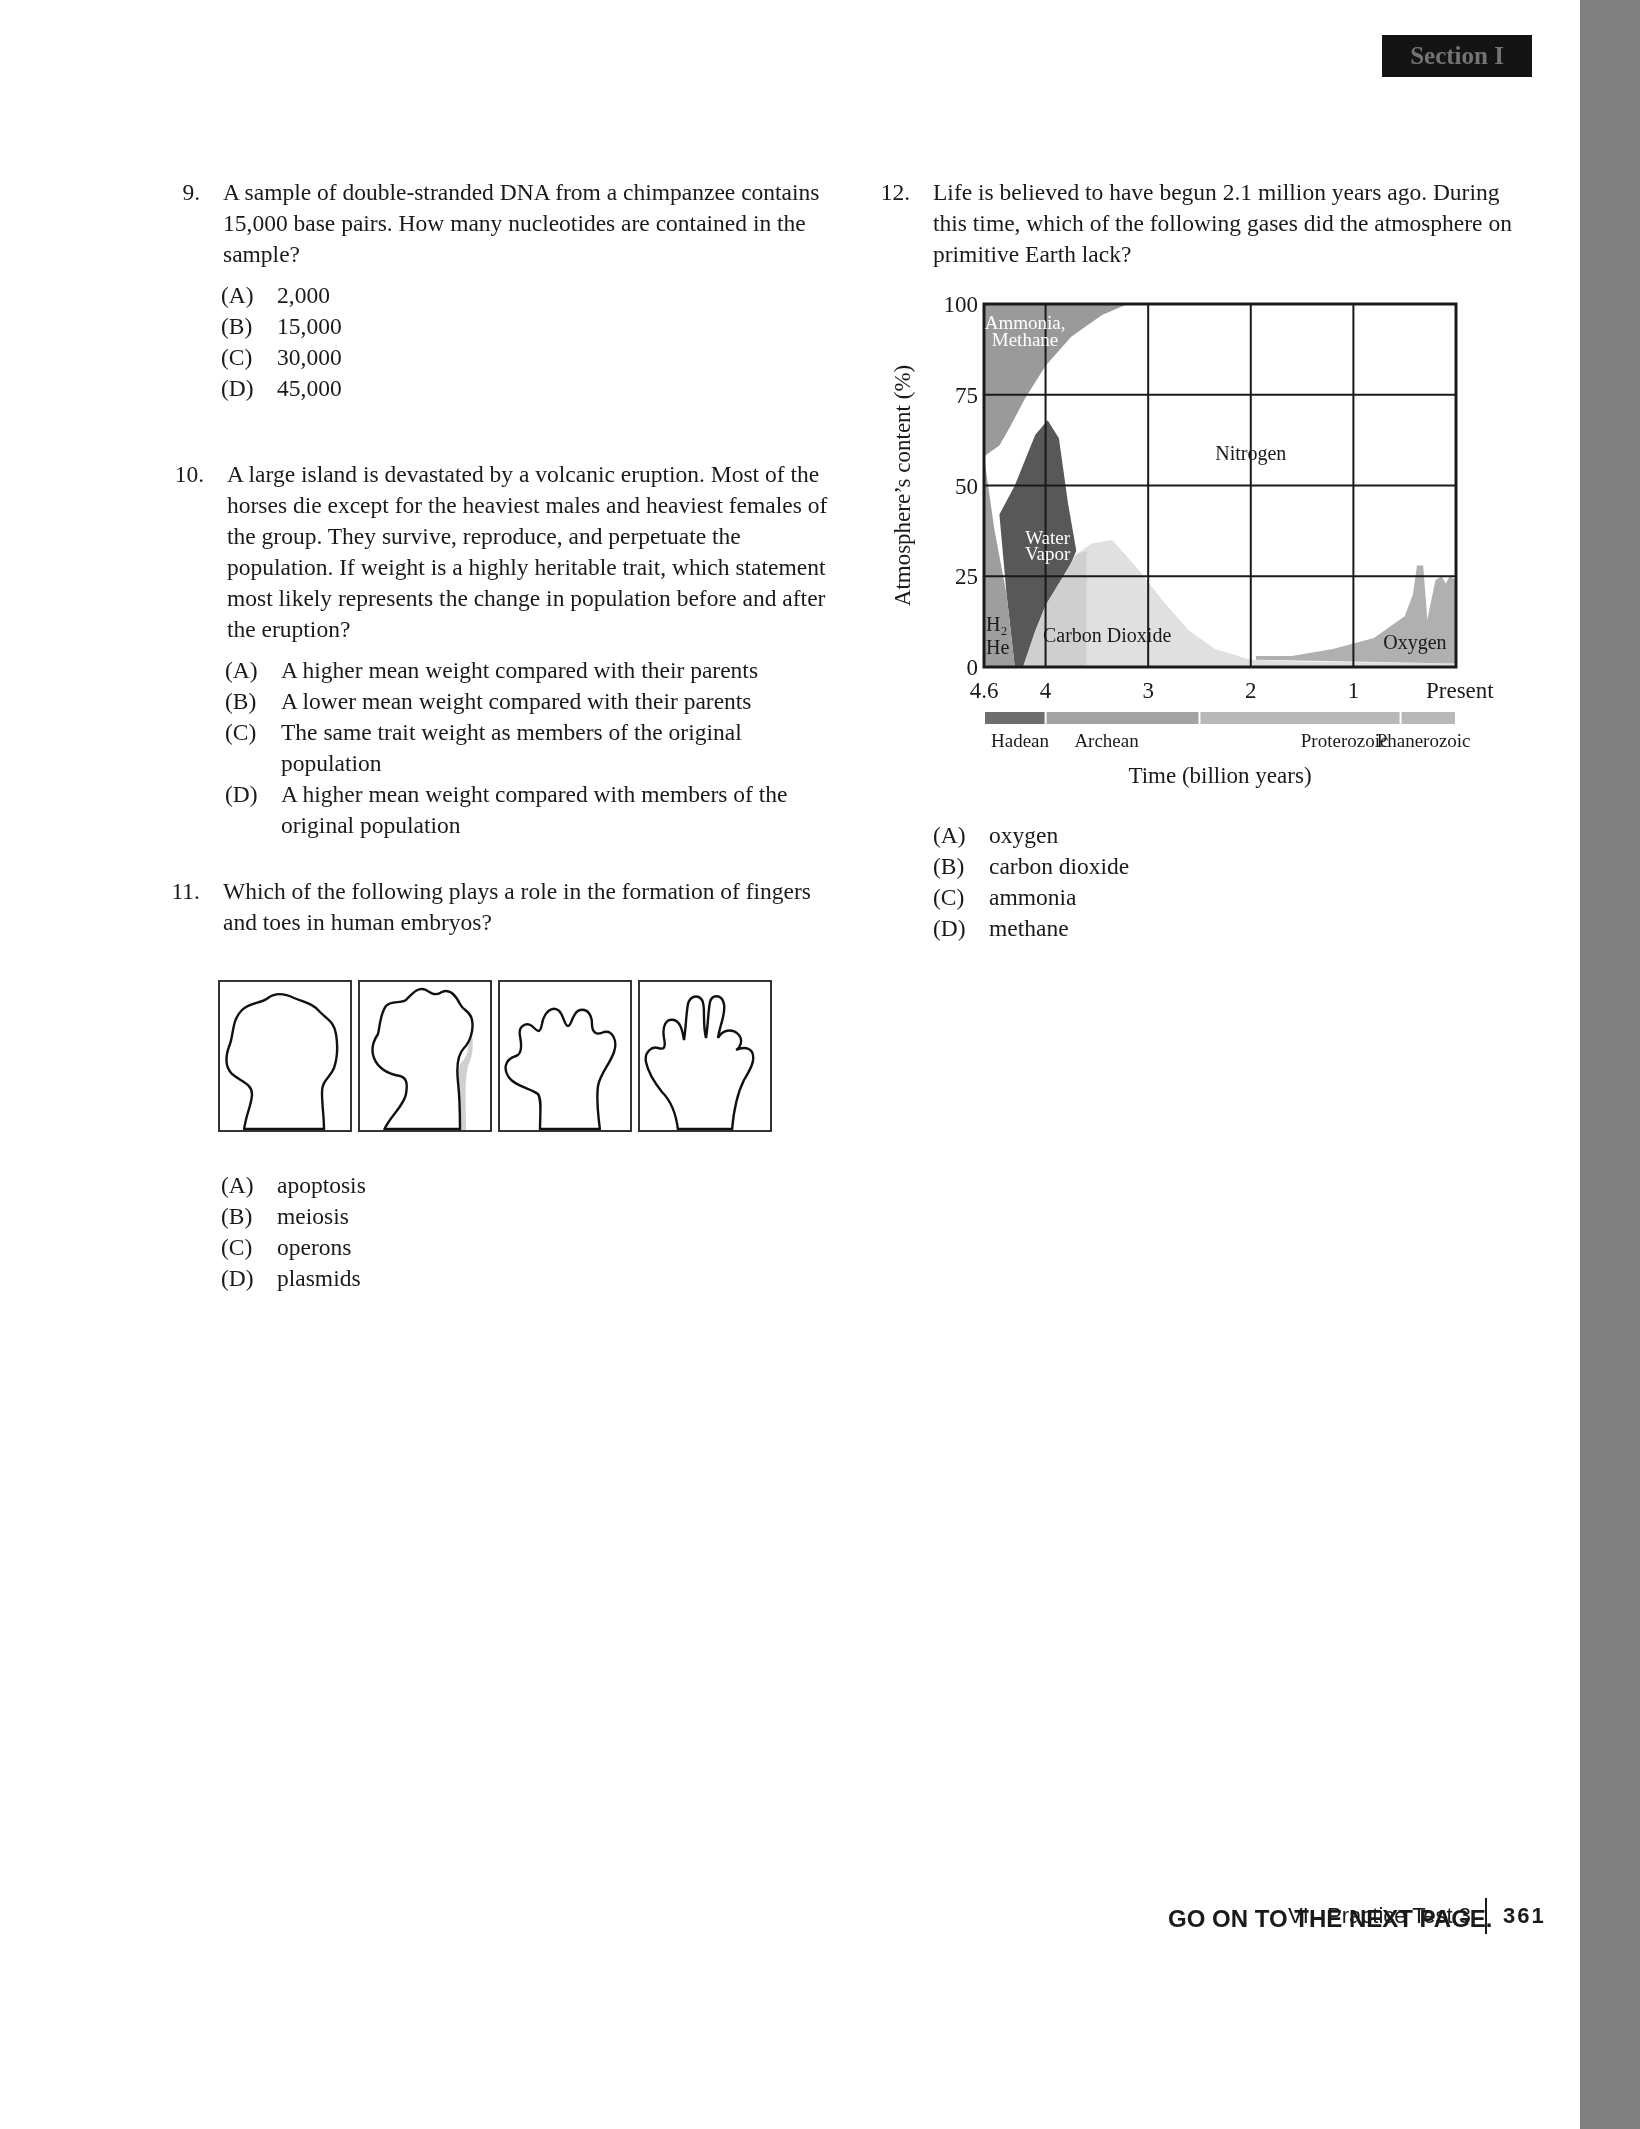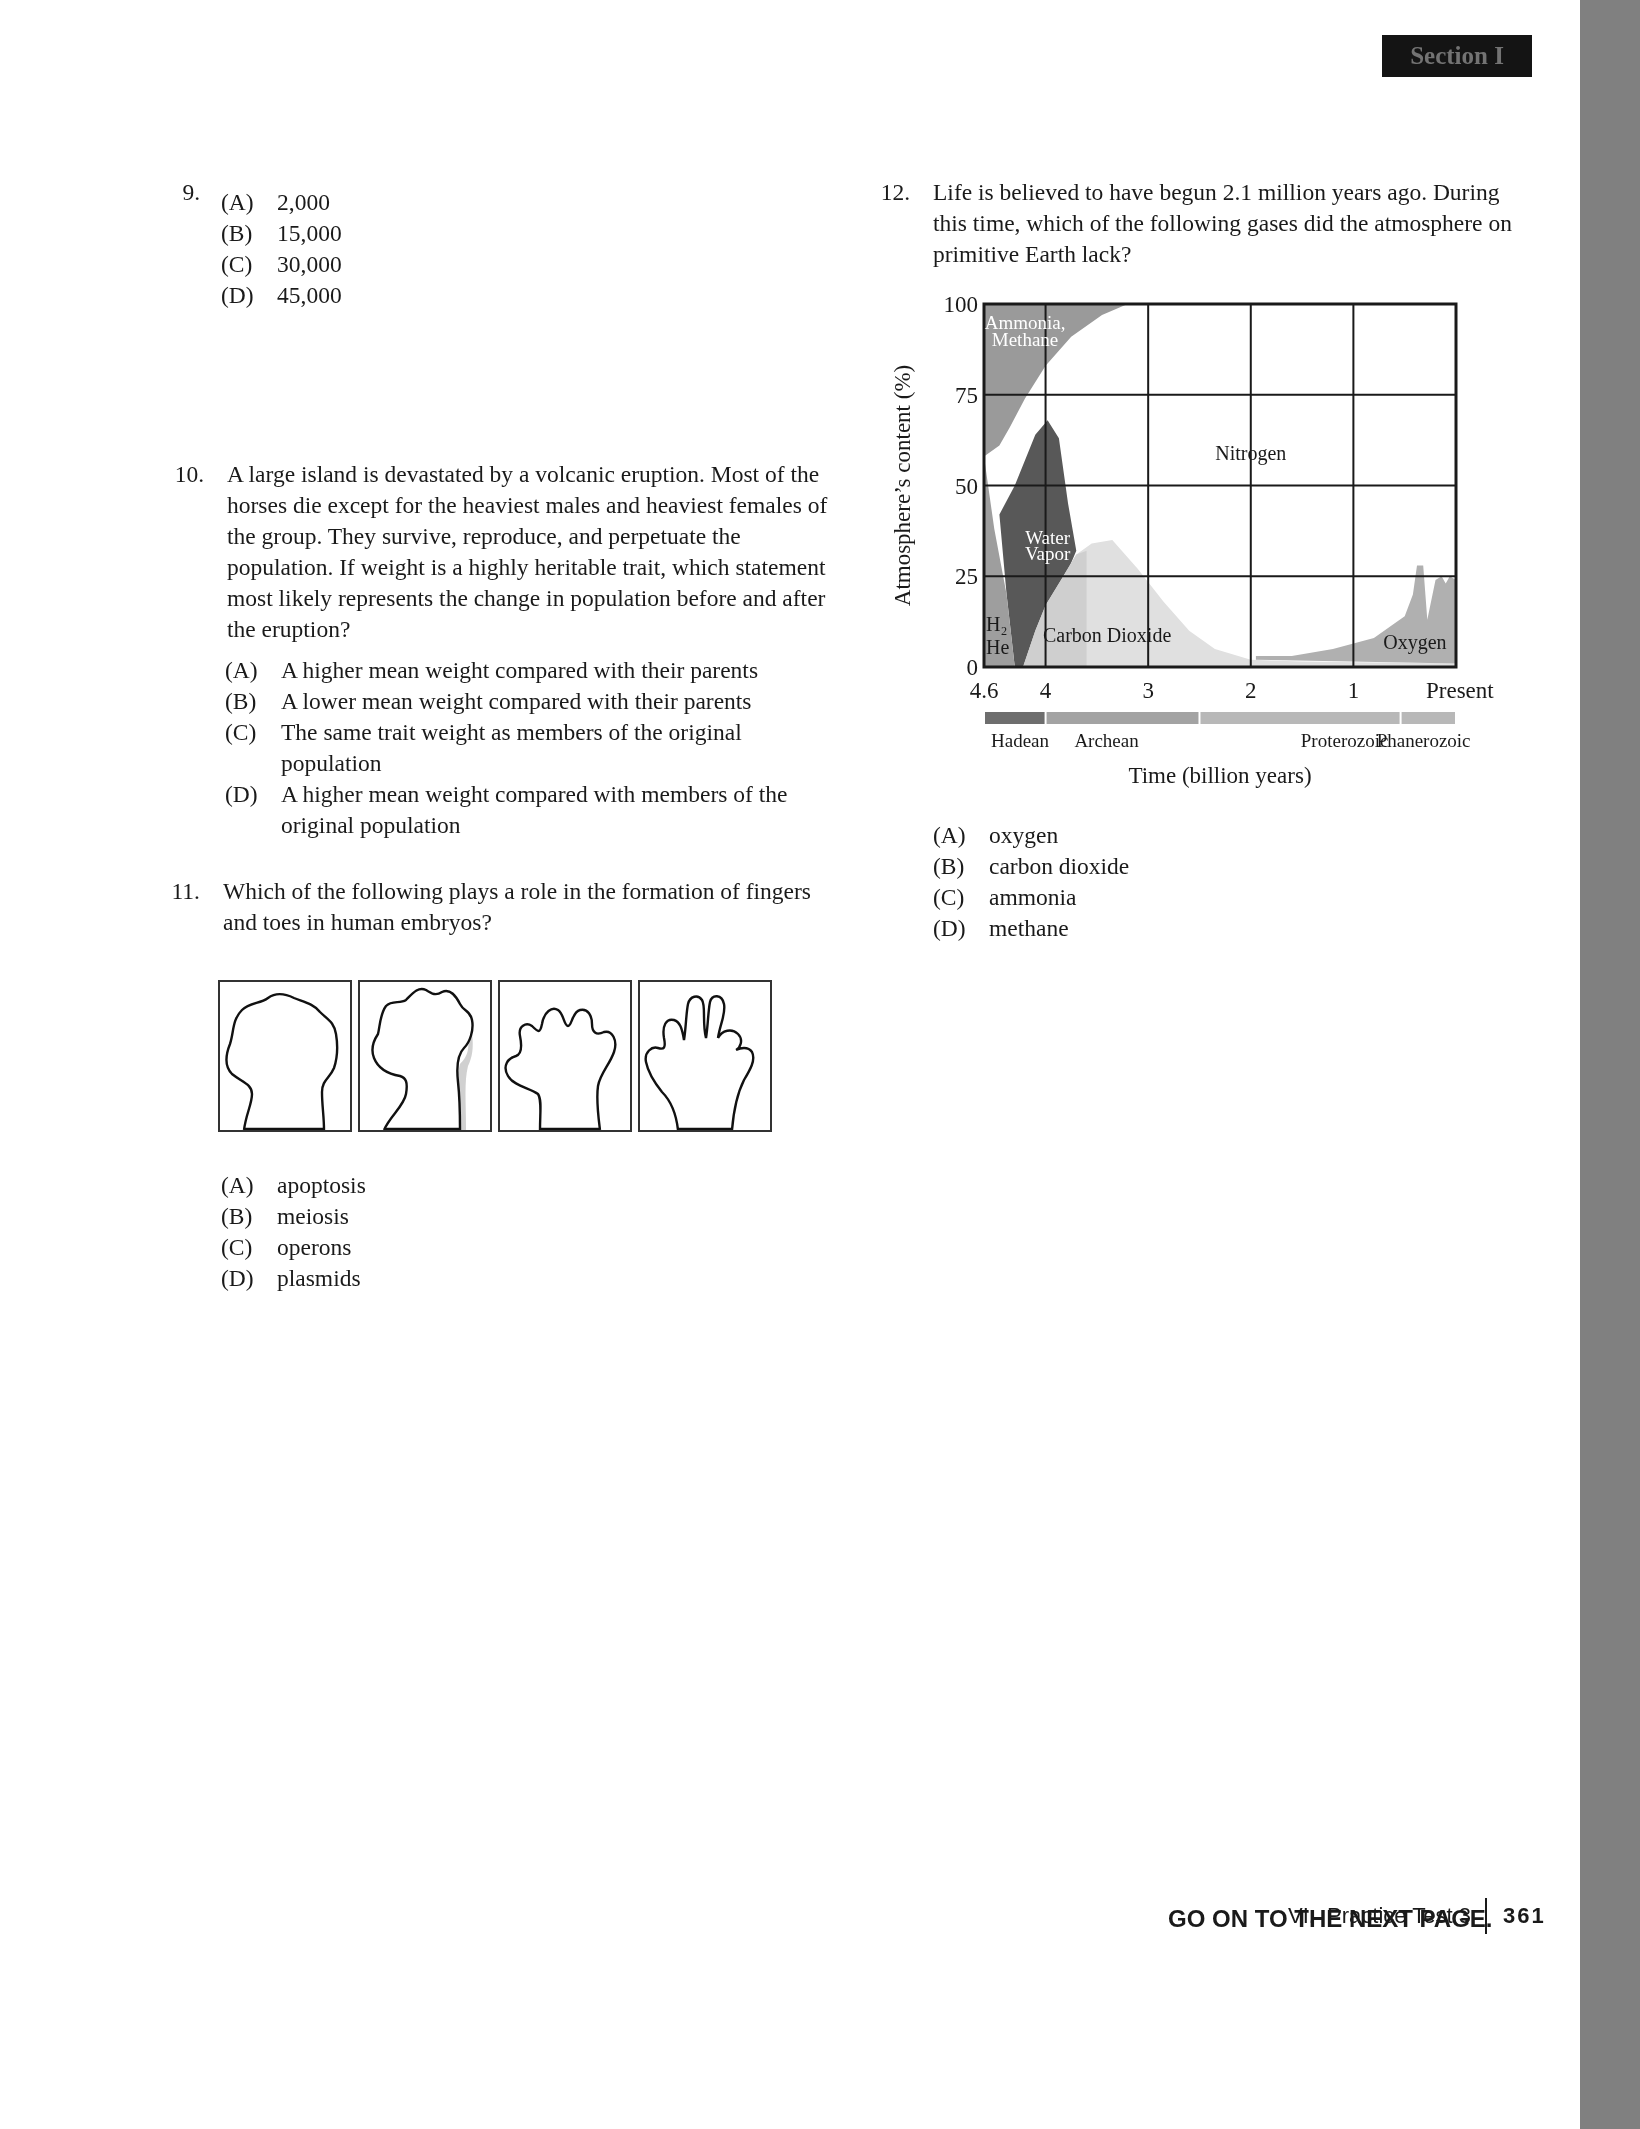--- a/index.html
+++ b/index.html
@@ -46,20 +46,21 @@
   .footer-page .pnum { font-weight:bold; letter-spacing:2px; }
 </style>
 </head>
 <body>
 
 <div class="side-band"></div>
 <div class="section-tab">Section I</div>
 
 <div class="q" id="q9">
   <div class="num">9.</div>
+  <div class="stem">A sample of double-stranded DNA from a chimpanzee contains 15,000 base pairs. How many nucleotides are contained in the sample?</div>
   <div class="choices">
     <div class="choice">
         <span class="letter">(A)</span>
         <span class="text">2,000</span>
       </div>
     <div class="choice">
         <span class="letter">(B)</span>
         <span class="text">15,000</span>
       </div>
     <div class="choice">

